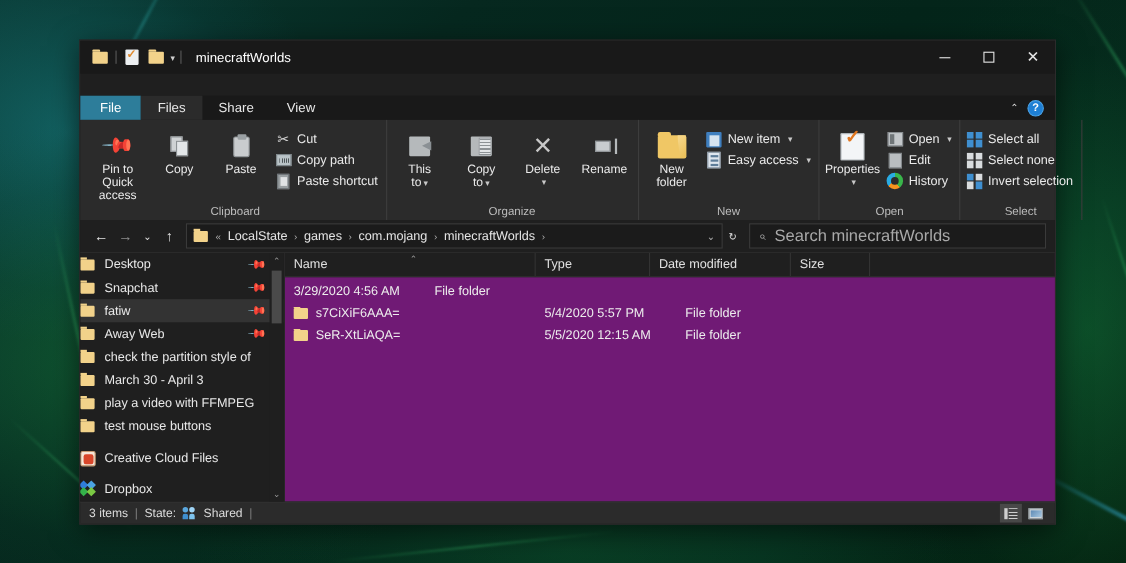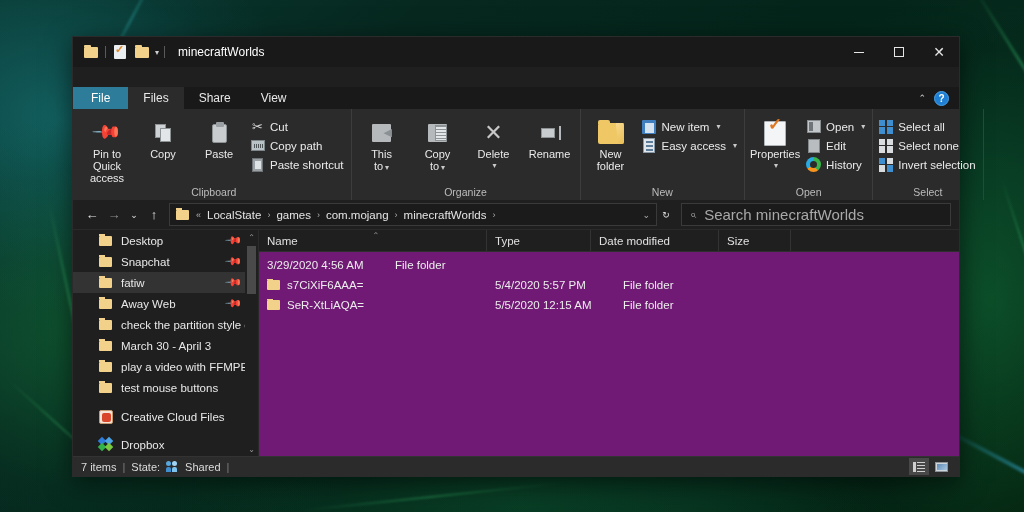--- a/index.html
+++ b/index.html
@@ -198,21 +198,21 @@
   .search-ico { font-size: 11px; color: #b7b7b7; transform: scaleX(-1); }
   .search-ph { font-size: 15px; color: #a9a9a9; }
 
   
   .body { flex: 1; display: flex; min-height: 0; background: #1f1f1f; }
   .sidebar {
     width: 186px; flex: 0 0 186px; background: #1f1f1f; position: relative;
     border-right: 1px solid #2a2a2a; overflow: hidden;
   }
   .side-item {
-    height: 21px; display: flex; align-items: center; gap: 7px; padding-left: 26px;
+    height: 21px; display: flex; align-items: center; gap: 7px; 
     font-size: 11.5px; color: #e8e8e8; white-space: nowrap; position: relative;
   }
   .side-item.sel { background: #333333; }
   .side-item .sico { width: 15px; height: 14px; flex: 0 0 15px; display: flex; align-items: center; }
   .sf { width: 13px; height: 10px; background: #f2d28a; border-radius: 1px; position: relative; }
   .sf:before { content:""; position:absolute; top:-2px; left:0; width:6px; height:2px; background:#f2d28a; }
   .pin { margin-left: auto; margin-right: 17px; font-size: 11px; color: #d6d6d6; transform: rotate(45deg); }
   .ic-cc { width: 14px; height: 14px; background: #f5e6d8; border: 1px solid #c49a72; border-radius: 2px; position: relative; }
   .ic-cc:after { content:""; position:absolute; left:2px; top:2px; width:9px; height:9px; background:#d8472b; border-radius:2px; }
   .ic-dropbox { width: 14px; height: 13px; position: relative; }
@@ -675,21 +675,21 @@
           </div>
           <div class="cell col-date">5/5/2020 12:15 AM</div>
           <div class="cell col-type">File folder</div>
           <div class="cell col-size"></div>
         </div>
       </div>
     </div>
   </div>
 
   <div class="statusbar">
-    <span>7 items</span>
+    <span>3 items</span>
     <span class="st-sep">|</span>
     <span>State:</span>
     <span class="shared-ico">
         <i></i>
         <i></i>
         <b></b>
         <b></b>
       </span>
     <span>Shared</span>
     <span class="st-sep">|</span>

